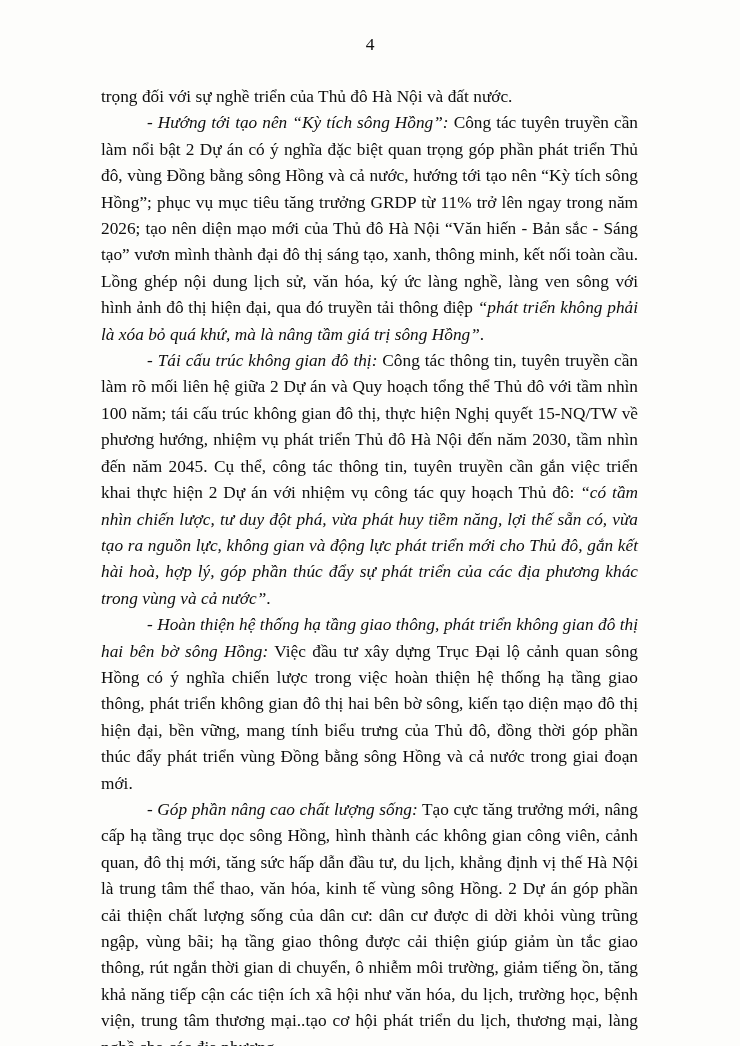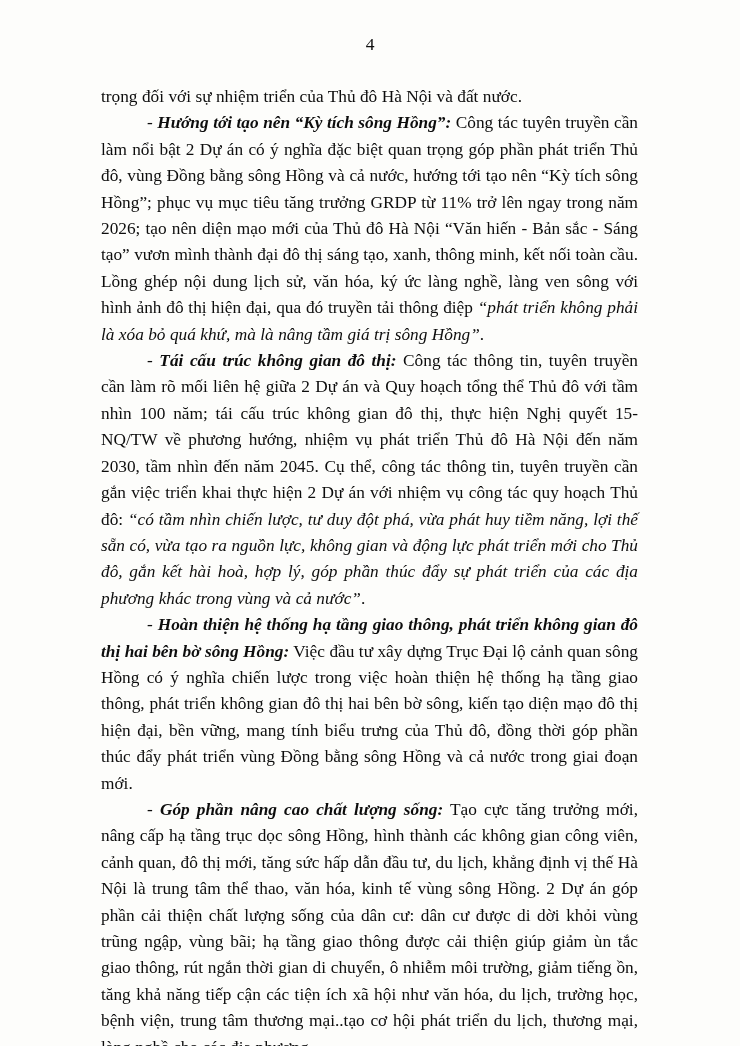--- a/index.html
+++ b/index.html
@@ -50,37 +50,37 @@
     hyphens: none;
     word-spacing: 0.1px;
   }
   .para + .para {
     margin-top: 0px;
   }
   .indent {
     text-indent: 46px;
   }
   .lead {
-    font-weight: bold;
+    font-weight: normal;
     font-style: italic;
   }
   .quote-italic {
     font-style: italic;
   }
   
 </style>
 </head>
 <body>
 
 <div class="page">
 
   <div class="page-number">4</div>
 
   <div class="body-block">
-    <p class="para"><span>trọng đối với sự nhiệm triển của Thủ đô Hà Nội và đất nước.</span></p>
+    <p class="para"><span>trọng đối với sự nghề triển của Thủ đô Hà Nội và đất nước.</span></p>
     <p class="para indent"><span>- </span><span class="lead">Hướng tới tạo nên “Kỳ tích sông Hồng”:</span><span> Công tác tuyên truyền cần làm nổi bật 2 Dự án có ý nghĩa đặc biệt quan trọng góp phần phát triển Thủ đô, vùng Đồng bằng sông Hồng và cả nước, hướng tới tạo nên “Kỳ tích sông Hồng”; phục vụ mục tiêu tăng trưởng GRDP từ 11% trở lên ngay trong năm 2026; tạo nên diện mạo mới của Thủ đô Hà Nội “Văn hiến - Bản sắc - Sáng tạo” vươn mình thành đại đô thị sáng tạo, xanh, thông minh, kết nối toàn cầu. Lồng ghép nội dung lịch sử, văn hóa, ký ức làng nghề, làng ven sông với hình ảnh đô thị hiện đại, qua đó truyền tải thông điệp </span><span class="quote-italic">“phát triển không phải là xóa bỏ quá khứ, mà là nâng tầm giá trị sông Hồng”</span><span>.</span></p>
     <p class="para indent"><span>- </span><span class="lead">Tái cấu trúc không gian đô thị:</span><span> Công tác thông tin, tuyên truyền cần làm rõ mối liên hệ giữa 2 Dự án và Quy hoạch tổng thể Thủ đô với tầm nhìn 100 năm; tái cấu trúc không gian đô thị, thực hiện Nghị quyết 15-NQ/TW về phương hướng, nhiệm vụ phát triển Thủ đô Hà Nội đến năm 2030, tầm nhìn đến năm 2045. Cụ thể, công tác thông tin, tuyên truyền cần gắn việc triển khai thực hiện 2 Dự án với nhiệm vụ công tác quy hoạch Thủ đô: </span><span class="quote-italic">“có tầm nhìn chiến lược, tư duy đột phá, vừa phát huy tiềm năng, lợi thế sẵn có, vừa tạo ra nguồn lực, không gian và động lực phát triển mới cho Thủ đô, gắn kết hài hoà, hợp lý, góp phần thúc đẩy sự phát triển của các địa phương khác trong vùng và cả nước”</span><span>.</span></p>
     <p class="para indent"><span>- </span><span class="lead">Hoàn thiện hệ thống hạ tầng giao thông, phát triển không gian đô thị hai bên bờ sông Hồng:</span><span> Việc đầu tư xây dựng Trục Đại lộ cảnh quan sông Hồng có ý nghĩa chiến lược trong việc hoàn thiện hệ thống hạ tầng giao thông, phát triển không gian đô thị hai bên bờ sông, kiến tạo diện mạo đô thị hiện đại, bền vững, mang tính biểu trưng của Thủ đô, đồng thời góp phần thúc đẩy phát triển vùng Đồng bằng sông Hồng và cả nước trong giai đoạn mới.</span></p>
     <p class="para indent"><span>- </span><span class="lead">Góp phần nâng cao chất lượng sống:</span><span> Tạo cực tăng trưởng mới, nâng cấp hạ tầng trục dọc sông Hồng, hình thành các không gian công viên, cảnh quan, đô thị mới, tăng sức hấp dẫn đầu tư, du lịch, khẳng định vị thế Hà Nội là trung tâm thể thao, văn hóa, kinh tế vùng sông Hồng. 2 Dự án góp phần cải thiện chất lượng sống của dân cư: dân cư được di dời khỏi vùng trũng ngập, vùng bãi; hạ tầng giao thông được cải thiện giúp giảm ùn tắc giao thông, rút ngắn thời gian di chuyển, ô nhiễm môi trường, giảm tiếng ồn, tăng khả năng tiếp cận các tiện ích xã hội như văn hóa, du lịch, trường học, bệnh viện, trung tâm thương mại..tạo cơ hội phát triển du lịch, thương mại, làng nghề cho các địa phương.</span></p>
 
   </div>
 
 </div>
 
 </body></html>

